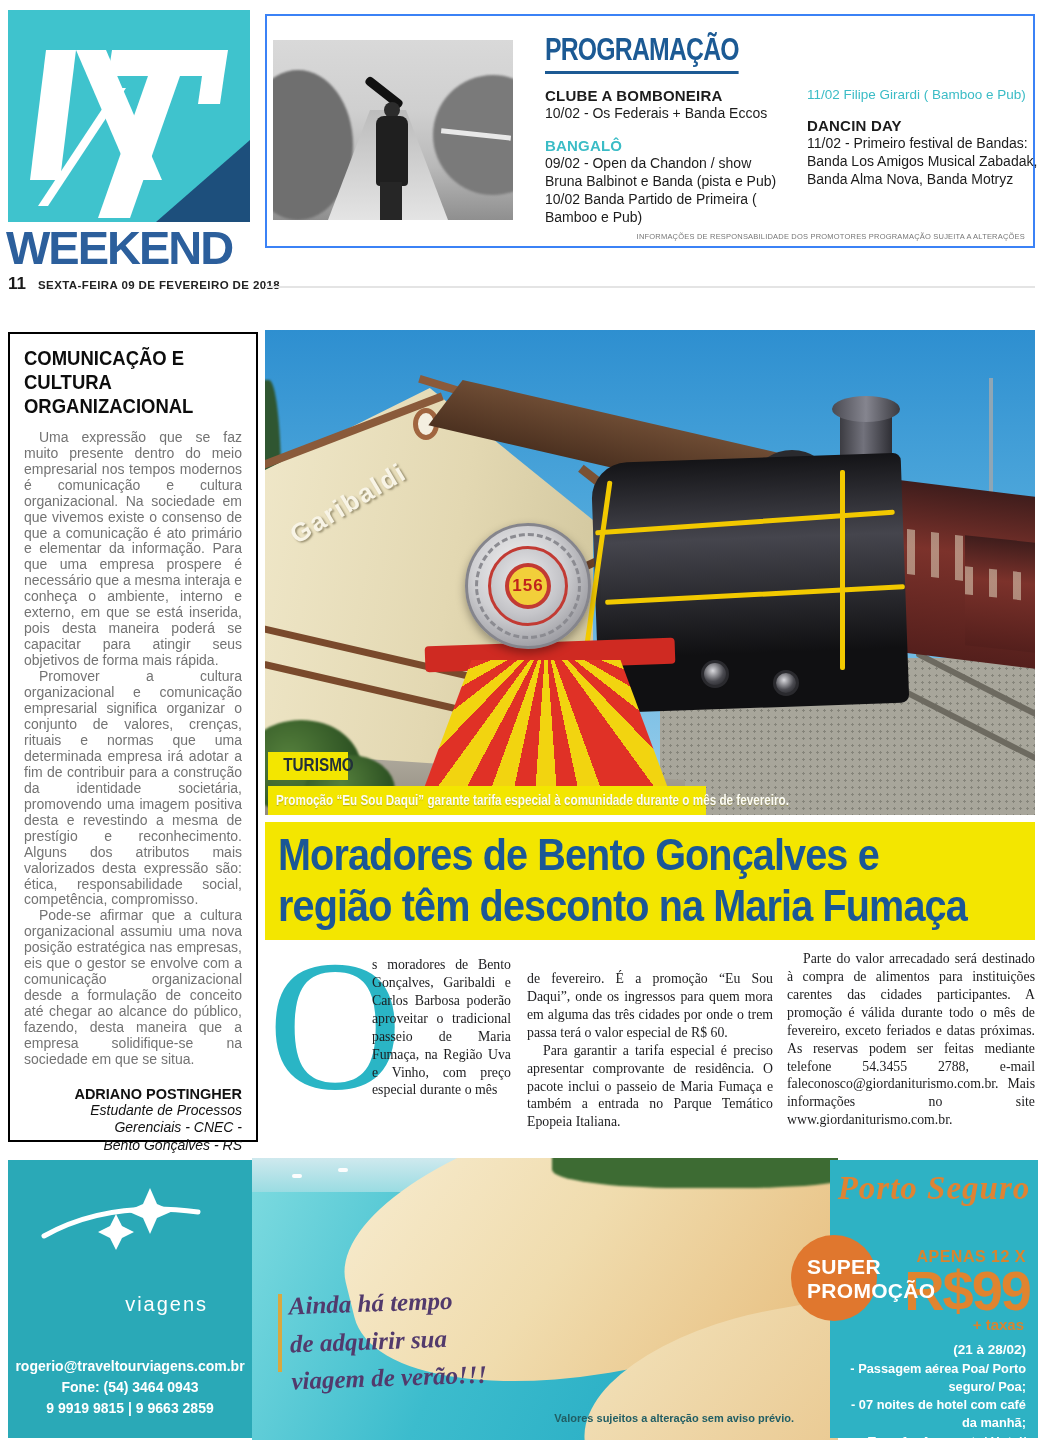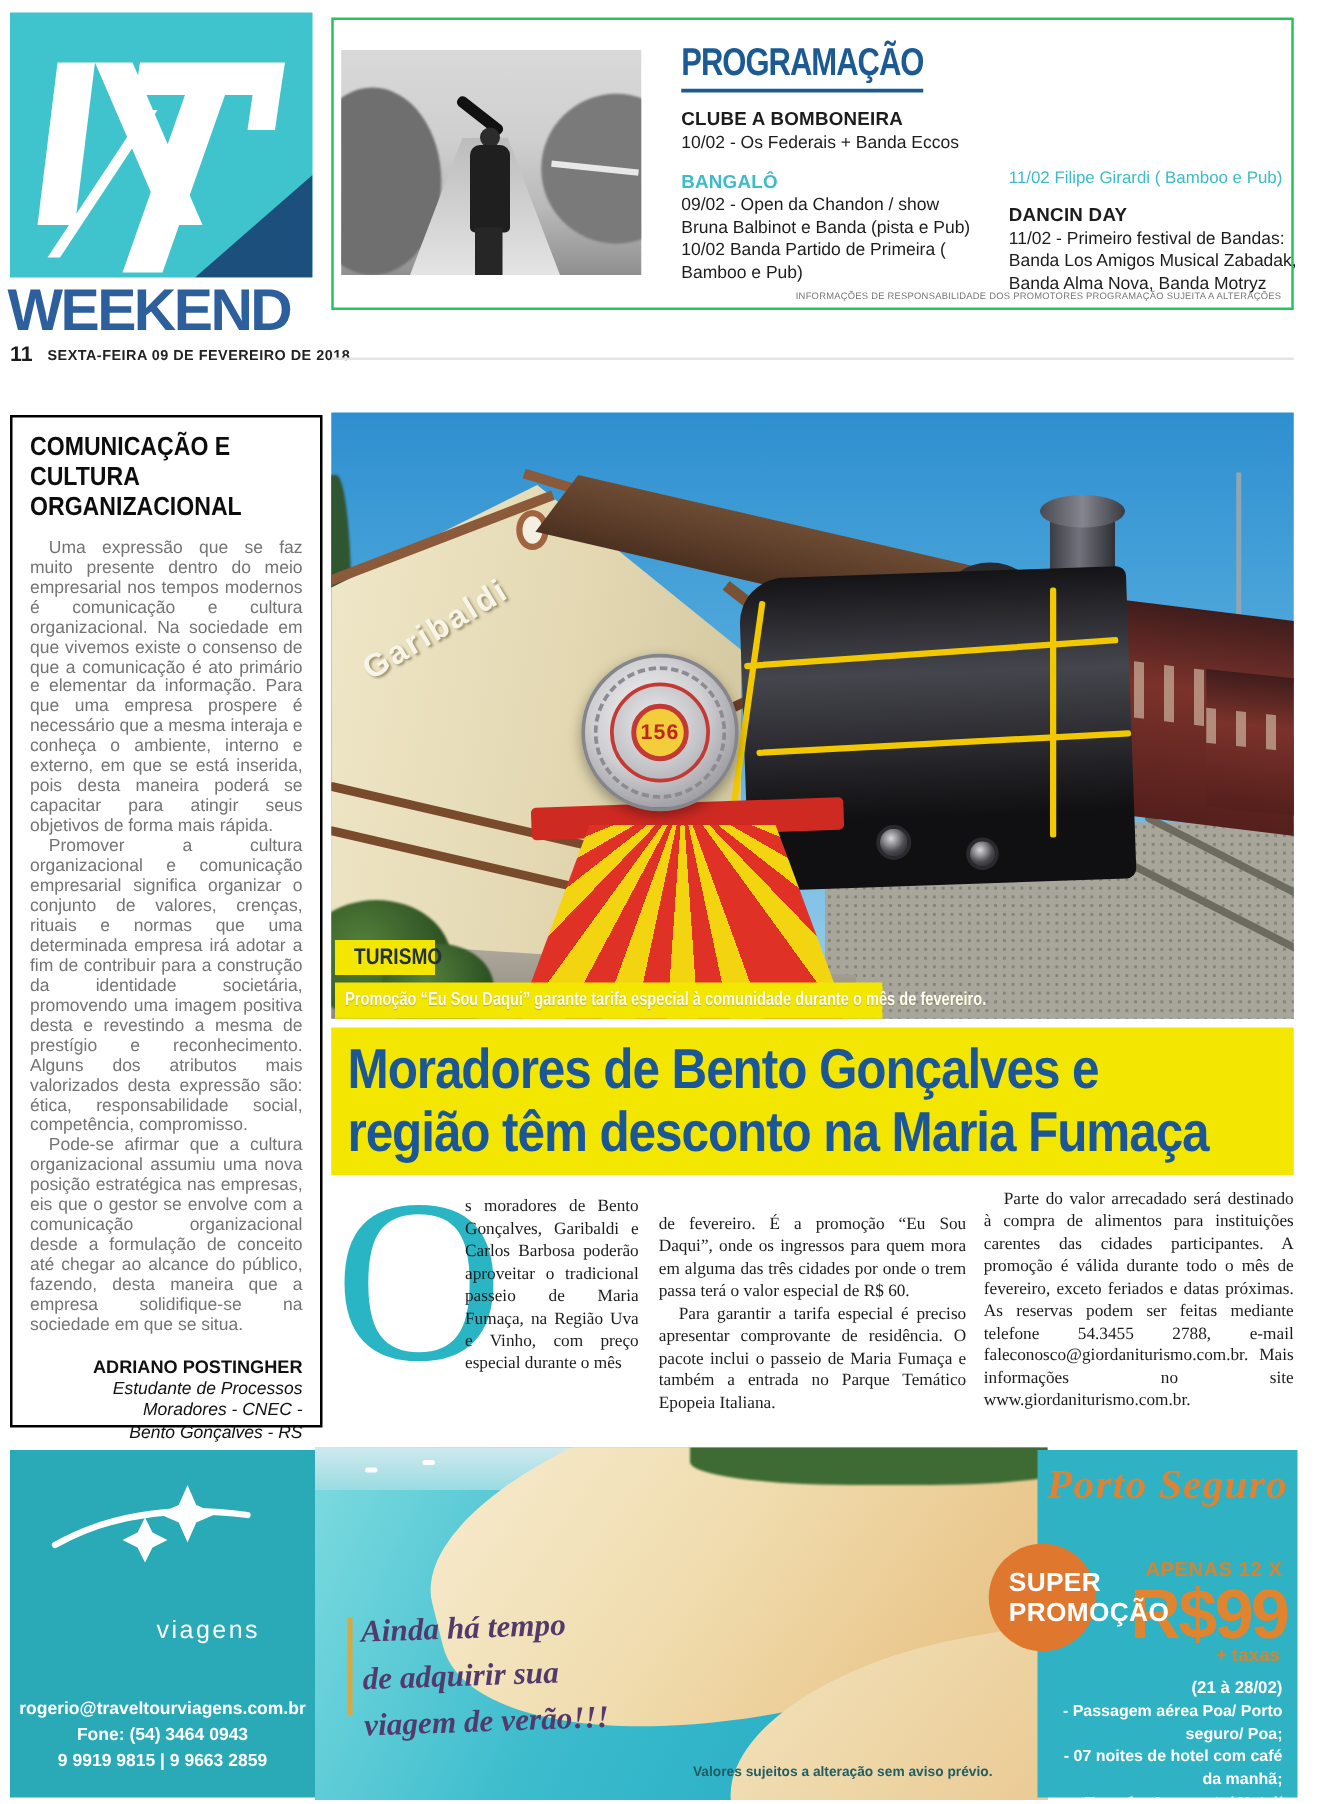--- a/index.html
+++ b/index.html
@@ -12,21 +12,21 @@
 
   
   .nt-square { left:8px; top:10px; width:242px; height:212px; background:#3fc3cd; }
   .weekend { left:6px; top:220px; width:246px; font-size:47px; font-weight:800;
     color:#2c5f9c; letter-spacing:-2px; }
   .pagenum { left:8px; top:274px; font-size:17px; font-weight:700; color:#1a1a1a; }
   .dateline { left:38px; top:279px; font-size:11.5px; font-weight:600; letter-spacing:.4px; color:#222; }
   .hairline { left:265px; top:286px; width:770px; height:2px; background:#e4e4e4; }
 
   
-  .prog-box { left:265px; top:14px; width:770px; height:234px; border:2px solid #22c55e; background:#fff; }
+  .prog-box { left:265px; top:14px; width:770px; height:234px; border:2px solid #3b82f6; background:#fff; }
   .bw-photo { left:6px; top:24px; width:240px; height:180px; overflow:hidden;
     background:linear-gradient(180deg,#d9d9d9 0%,#cfcfcf 40%,#b9b9b9 70%,#8f8f8f 100%); }
   .bw-tree { border-radius:50%; filter:blur(1px); }
   .bw-road { left:55px; top:70px; width:120px; height:110px;
     background:linear-gradient(180deg,#bcbcbc,#e4e4e4); clip-path:polygon(35% 0,65% 0,100% 100%,0 100%); }
   .bw-man { left:95px; top:62px; width:46px; height:118px; }
   .bw-head { left:16px; top:0; width:16px; height:16px; border-radius:50%; background:#2c2c2c; }
   .bw-body { left:8px; top:14px; width:32px; height:70px; border-radius:8px 8px 4px 4px; background:#1f1f1f; }
   .bw-legs { left:12px; top:80px; width:22px; height:38px; background:#262626; }
   .bw-guitar { left:-6px; top:-14px; width:44px; height:9px; background:#111; transform:rotate(38deg); border-radius:4px; }
@@ -195,37 +195,37 @@
     <div class="abs prog-title">PROGRAMAÇÃO</div>
     <div class="abs prog-col prog-col-left">
       <div class="venue-name">CLUBE A BOMBONEIRA</div>
       <div>10/02 - Os Federais + Banda Eccos</div>
       <div class="prog-gap"></div>
       <div class="venue-name teal-text">BANGALÔ</div>
       <div>09/02 - Open da Chandon / show Bruna Balbinot e Banda (pista e Pub)</div>
       <div>10/02 Banda Partido de Primeira ( Bamboo e Pub)</div>
     </div>
     <div class="abs prog-col prog-col-right">
-      <div class="teal-text" style="font-size:13.5px;margin-top:47px;">11/02 Filipe Girardi ( Bamboo e Pub)</div>
+      <div class="teal-text" style="font-size:13.5px;">11/02 Filipe Girardi ( Bamboo e Pub)</div>
       <div class="prog-gap"></div>
       <div class="venue-name">DANCIN DAY</div>
       <div>11/02 - Primeiro festival de Bandas: Banda Los Amigos Musical Zabadak, Banda Alma Nova, Banda Motryz</div>
     </div>
     <div class="abs prog-disclaimer">INFORMAÇÕES DE RESPONSABILIDADE DOS PROMOTORES PROGRAMAÇÃO SUJEITA A ALTERAÇÕES</div>
   </div>
 
   <div class="abs opinion-box">
     <div class="opinion-title">COMUNICAÇÃO E CULTURA ORGANIZACIONAL</div>
     <p>Uma expressão que se faz muito presente dentro do meio empresarial nos tempos modernos é comunicação e cultura organizacional. Na sociedade em que vivemos existe o consenso de que a comunicação é ato primário e elementar da informação. Para que uma empresa prospere é necessário que a mesma interaja e conheça o ambiente, interno e externo, em que se está inserida, pois desta maneira poderá se capacitar para atingir seus objetivos de forma mais rápida.</p>
     <p>Promover a cultura organizacional e comunicação empresarial significa organizar o conjunto de valores, crenças, rituais e normas que uma determinada empresa irá adotar a fim de contribuir para a construção da identidade societária, promovendo uma imagem positiva desta e revestindo a mesma de prestígio e reconhecimento. Alguns dos atributos mais valorizados desta expressão são: ética, responsabilidade social, competência, compromisso.</p>
     <p>Pode-se afirmar que a cultura organizacional assumiu uma nova posição estratégica nas empresas, eis que o gestor se envolve com a comunicação organizacional desde a formulação de conceito até chegar ao alcance do público, fazendo, desta maneira que a empresa solidifique-se na sociedade em que se situa.</p>
     <div class="signature">
       <div class="sig-name">ADRIANO POSTINGHER</div>
       <div class="sig-line">Estudante de Processos</div>
-      <div class="sig-line">Moradores - CNEC -</div>
+      <div class="sig-line">Gerenciais - CNEC -</div>
       <div class="sig-line">Bento Gonçalves - RS</div>
     </div>
   </div>
 
   <div class="abs feature">
     <div class="abs photo">
       <div class="abs trees-left"></div>
       <div class="abs station-wall"></div>
       <div class="abs gable-trim" style="left:-16px;top:98px;transform:rotate(-21deg);"></div>
       <div class="abs gable-trim" style="left:150px;top:74px;transform:rotate(17deg);"></div>

